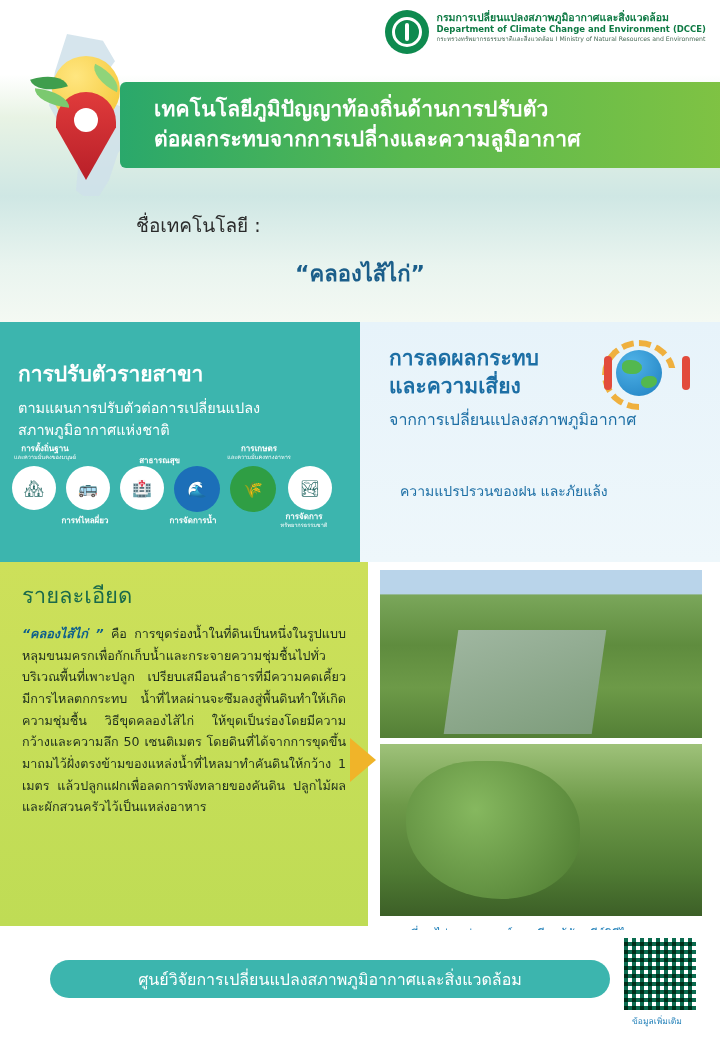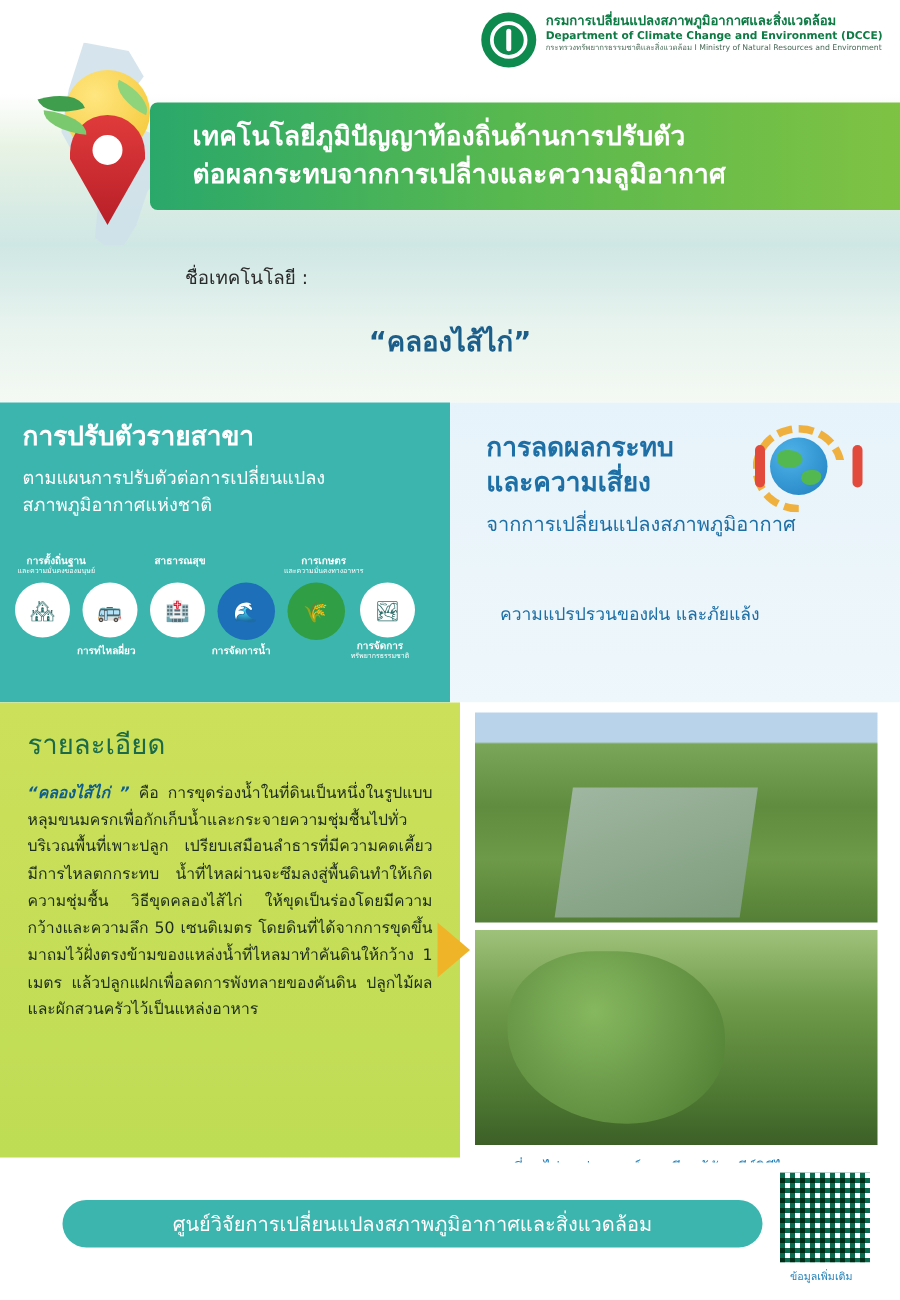--- a/index.html
+++ b/index.html
@@ -102,33 +102,33 @@
   .bulb .leaf.c { left: 60px; top: 14px; width: 32px; height: 16px; background:#8fd47a; transform: rotate(26deg); }
 
   
   .name-band {
     position: relative;
     height: 126px;
     background: linear-gradient(180deg,#cfe7e4 0%, #e9f4ef 55%, #f4f9f3 100%);
     padding: 12px 0 0 0;
   }
   .name-label {
-    position: absolute; left: 148px; top: 14px;
-    font-size: 15px; color: #2a2a2a;
+    position: absolute; left: 136px; top: 14px;
+    font-size: 19px; color: #2a2a2a;
   }
   .name-value {
     position: absolute; left: 0; right: 0; top: 60px;
     text-align: center;
     font-size: 22px; font-weight: bold; color: #1b5e8a;
   }
 
   
   .panels { display: flex; width: 720px; height: 240px; }
   .panel-left {
-    width: 360px; background: #3cb5ae; position: relative; padding: 10px 18px 0 18px;
+    width: 360px; background: #3cb5ae; position: relative; padding: 35px 18px 0 18px;
   }
   .panel-left h2 { color: #fff; font-size: 21px; font-weight: bold; margin-bottom: 8px; }
   .panel-left .sub { color: #ffffff; font-size: 14.5px; line-height: 1.5; }
 
   .sectors { position: absolute; left: 0; bottom: 8px; width: 360px; height: 110px; }
   .sector-label { position: absolute; color: #fff; font-size: 8px; line-height: 1.25; text-align: center; font-weight: bold; }
   .sector-label small { display: block; font-size: 5.6px; font-weight: normal; }
   .circ {
     position: absolute; border-radius: 50%; background: #ffffff;
     display: flex; align-items: center; justify-content: center;
@@ -281,21 +281,21 @@
 
     <div class="panel-left">
       <h2>การปรับตัวรายสาขา</h2>
       <div class="sub">ตามแผนการปรับตัวต่อการเปลี่ยนแปลง</div>
       <div class="sub">สภาพภูมิอากาศแห่งชาติ</div>
 
       <div class="sectors">
         <div class="sector-label" style="left:6px; top:0; width:78px;">
           <span>การตั้งถิ่นฐาน</span><small>และความมั่นคงของมนุษย์</small>
         </div>
-        <div class="sector-label" style="left:108px; top:0; width:72px;">
+        <div class="sector-label" style="left:108px; top:12px; width:72px;text-align:right;">
           <span>สาธารณสุข</span>
         </div>
         <div class="sector-label" style="left:212px; top:0; width:94px;">
           <span>การเกษตร</span><small>และความมั่นคงทางอาหาร</small>
         </div>
 
         <div class="circ" style="left:12px; top:22px; width:44px; height:44px;">🏘</div>
         <div class="circ" style="left:66px; top:22px; width:44px; height:44px;">🚌</div>
         <div class="circ" style="left:120px; top:22px; width:44px; height:44px;">🏥</div>
         <div class="circ hl" style="left:174px; top:22px; width:46px; height:46px;">🌊</div>

